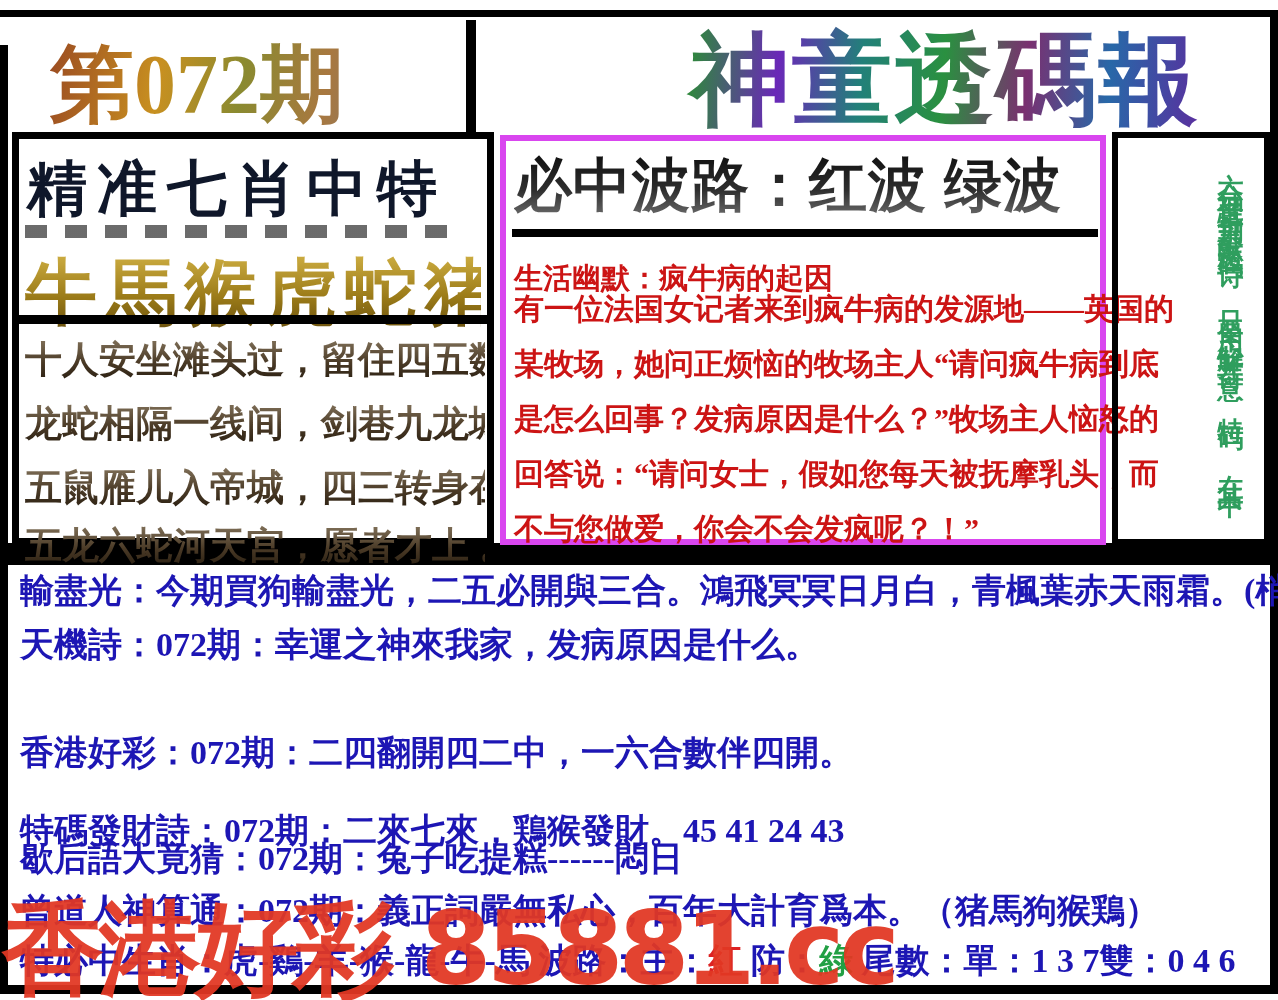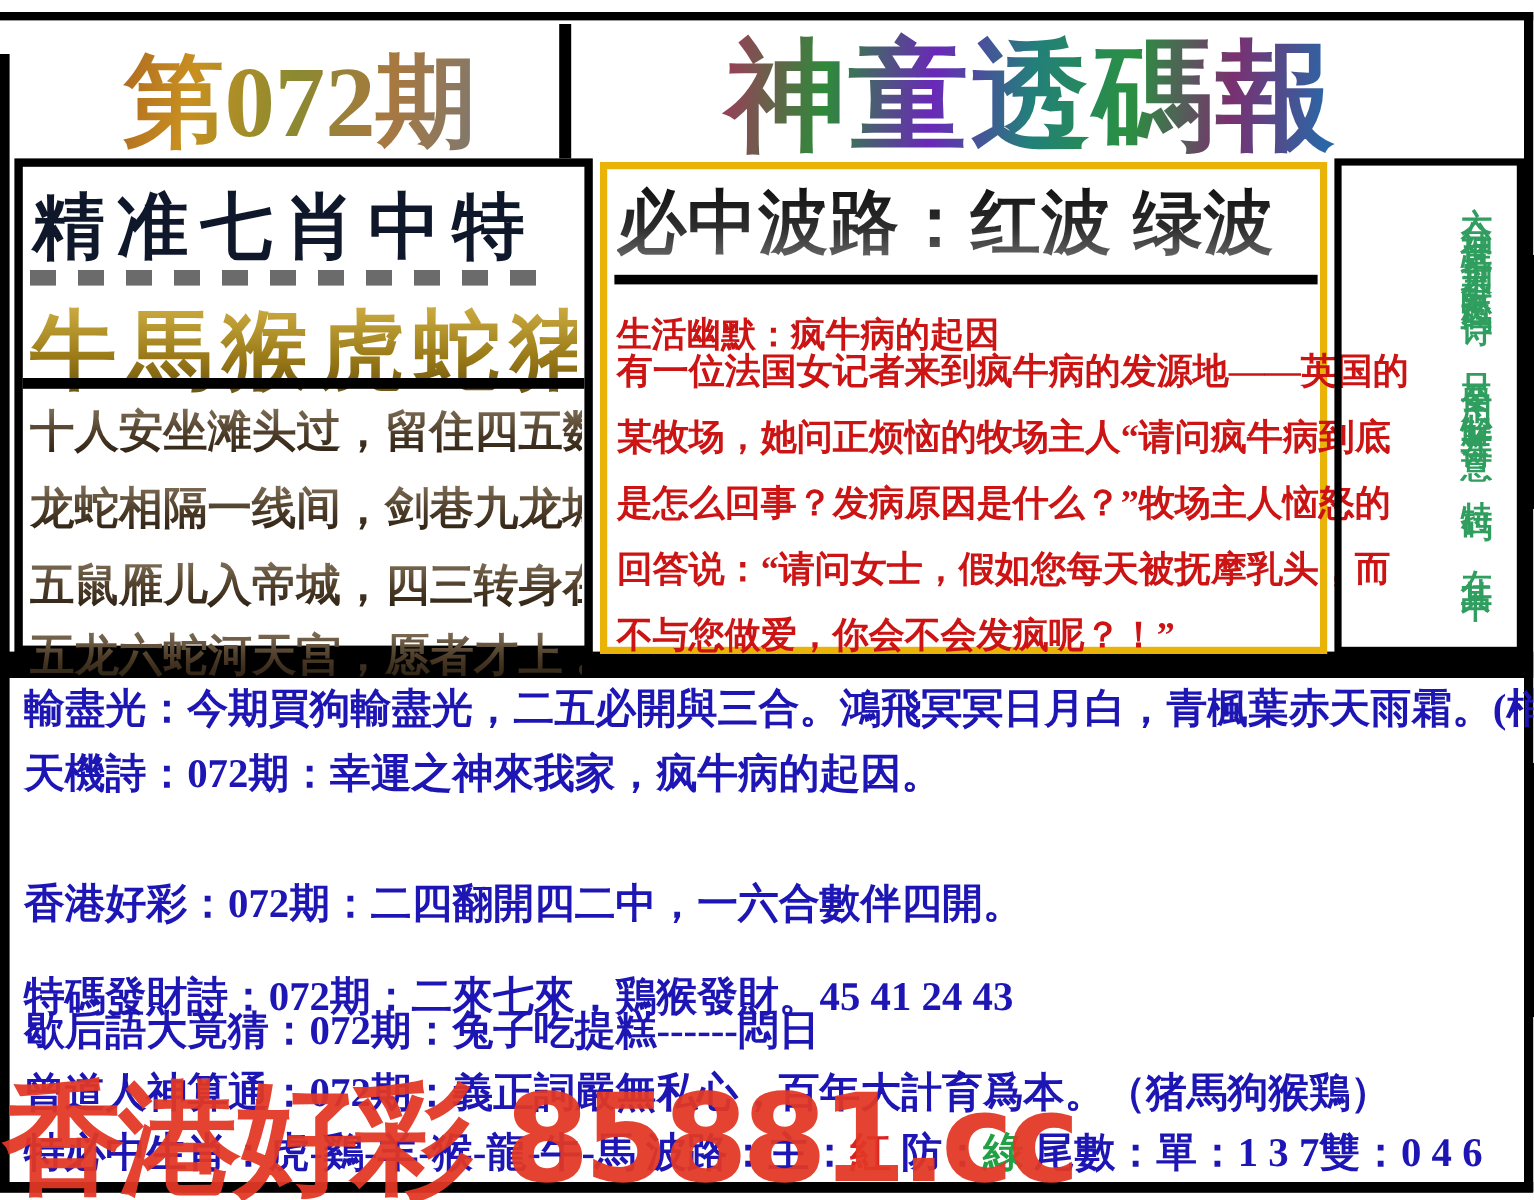--- a/index.html
+++ b/index.html
@@ -3,24 +3,24 @@
 <meta charset="utf-8">
 <style>
   html,body{margin:0;padding:0;background:#ffffff;}
   .page{position:relative;width:1278px;height:1000px;background:#fff;overflow:hidden;
         font-family:"Liberation Serif", serif;}
   .abs{position:absolute;}
   .bar{background:#000;}
   .grad{-webkit-background-clip:text;background-clip:text;color:transparent;}
 
   
-  .issue{left:50px;top:28px;width:400px;font-size:84px;font-weight:bold;text-align:center;
+  .issue{left:50px;top:28px;width:400px;font-size:84px;font-weight:bold;text-align:left;
          background-image:linear-gradient(100deg,#9a4a22 0%,#c89020 28%,#8a8a30 48%,#a87840 68%,#787878 90%);}
   .hdr-divider{left:466px;top:20px;width:10px;height:112px;}
-  .paper-title{left:520px;top:14px;width:680px;font-size:100px;font-weight:bold;text-align:center;letter-spacing:2px;
+  .paper-title{left:520px;top:14px;width:680px;font-size:100px;font-weight:bold;text-align:right;letter-spacing:2px;
          font-family:Liberation Serif, serif;
          background-image:linear-gradient(95deg,#5b2d9e 0%,#a03a5a 12%,#2e8a3a 25%,#6a28b8 38%,#22807a 50%,#2a9040 62%,#7a3070 74%,#2868a8 86%,#5b2d9e 100%);}
 
   
   .topbar{left:0;top:10px;width:1278px;height:7px;}
   .leftbar{left:0;top:45px;width:8px;height:948px;}
   .rightbar{left:1270px;top:10px;width:8px;height:983px;}
   .bottombar{left:0;top:985px;width:1278px;height:9px;}
   .midbar{left:0;top:543px;width:1278px;height:22px;}
 
@@ -35,21 +35,21 @@
       font-family:Liberation Sans, sans-serif;
       background-image:linear-gradient(180deg,#d8b84a 0%,#9a7a18 55%,#5a430a 100%);
       text-shadow:none;}
   .left-divider{left:0px;top:176px;width:468px;height:9px;}
   .poem{left:6px;width:460px;font-size:37px;font-weight:bold;white-space:nowrap;
       font-family:"Liberation Sans",sans-serif;
       background-image:linear-gradient(180deg,#8a7a62 0%,#4a3a26 55%,#241a0e 100%);}
   .poem0{top:196px;} .poem1{top:260px;} .poem2{top:324px;} .poem3{top:382px;}
 
   
-  .mid-box{left:500px;top:135px;width:606px;height:410px;border:6px solid #eab308;box-sizing:border-box;}
+  .mid-box{left:500px;top:135px;width:606px;height:410px;border:6px solid #d946ef;box-sizing:border-box;}
   .wave-heading{left:8px;top:6px;width:585px;font-size:58px;font-weight:bold;white-space:nowrap;letter-spacing:1px;
       font-family:"Liberation Sans",sans-serif;
       background-image:linear-gradient(180deg,#0a0a0a 0%,#2e2e2e 55%,#7c7c7c 100%);}
   .wave-underline{left:6px;top:88px;width:586px;height:8px;}
   .humor-title{left:8px;top:102px;width:580px;font-size:29px;font-weight:bold;color:#cc1414;white-space:nowrap;margin-top:16px;}
   .humor-line{left:8px;width:585px;font-size:30px;font-weight:bold;color:#cc1414;white-space:nowrap;}
   .hl0{top:148px;} .hl1{top:203px;} .hl2{top:258px;} .hl3{top:313px;} .hl4{top:368px;}
 
   
   .side-box{left:1112px;top:132px;width:158px;height:413px;border:6px solid #000;box-sizing:border-box;}
@@ -108,21 +108,21 @@
 
   <div class="abs side-box">
     <div class="side-text">
       <span>六合神童特别奉献透码诗</span>
       <span>只要用心解开诗意，特码</span>
       <span>在其中</span>
     </div>
   </div>
 
   <div class="abs tip t0">輸盡光：今期買狗輸盡光，二五必開與三合。鴻飛冥冥日月白，青楓葉赤天雨霜。(梢)</div>
-  <div class="abs tip t1">天機詩：072期：幸運之神來我家，疯牛病的起因。</div>
+  <div class="abs tip t1">天機詩：072期：幸運之神來我家，发病原因是什么。</div>
   <div class="abs tip t3">香港好彩：072期：二四翻開四二中，一六合數伴四開。</div>
   <div class="abs tip t4">特碼發財詩：072期：二來七來，鶏猴發財。45 41 24 43</div>
   <div class="abs tip t5">歇后語大竟猜：072期：兔子吃提糕------悶日</div>
   <div class="abs tip t6">曾道人神算通：072期：義正詞嚴無私心，百年大計育爲本。（猪馬狗猴鶏）</div>
   <div class="abs tip t7">
     <span>特必中生肖：虎-鷄-羊-猴-龍-牛-馬 波路：主：</span><span class="seg-red">紅</span><span> 防：</span><span class="seg-green">綠</span><span> 尾數：單：1 3 7雙：0 4 6</span>
   </div>
 
   <div class="abs watermark">香港好彩 85881.cc</div>
 

